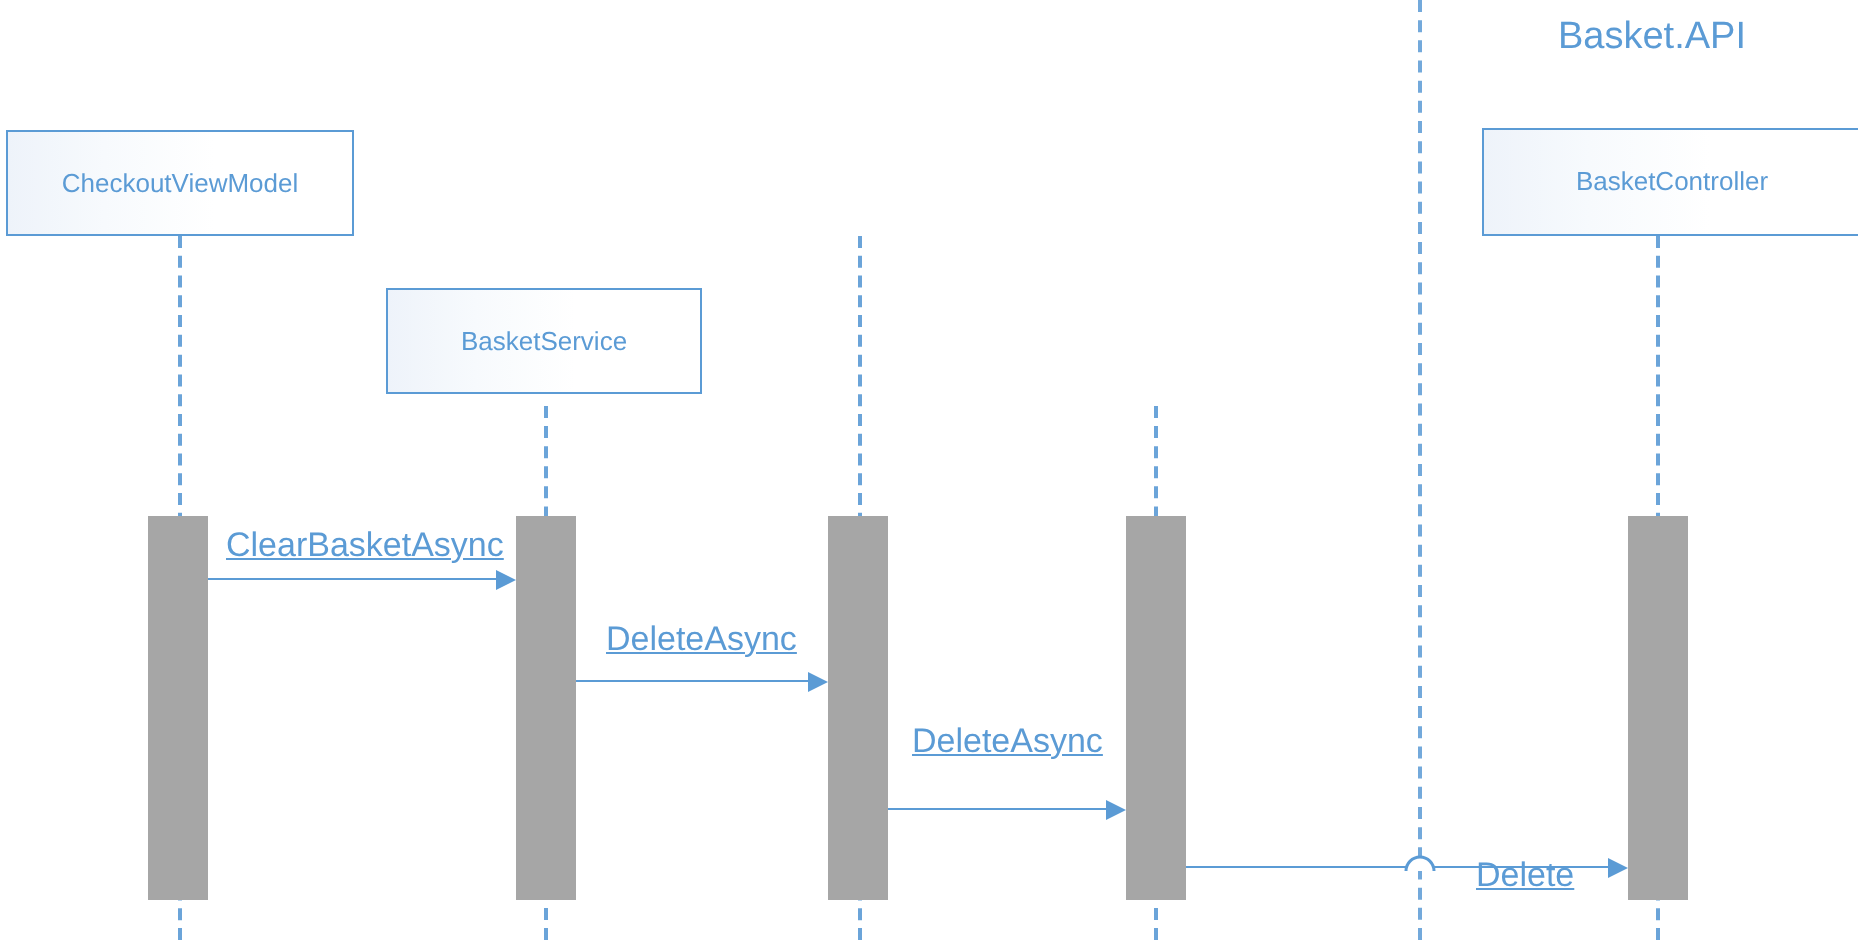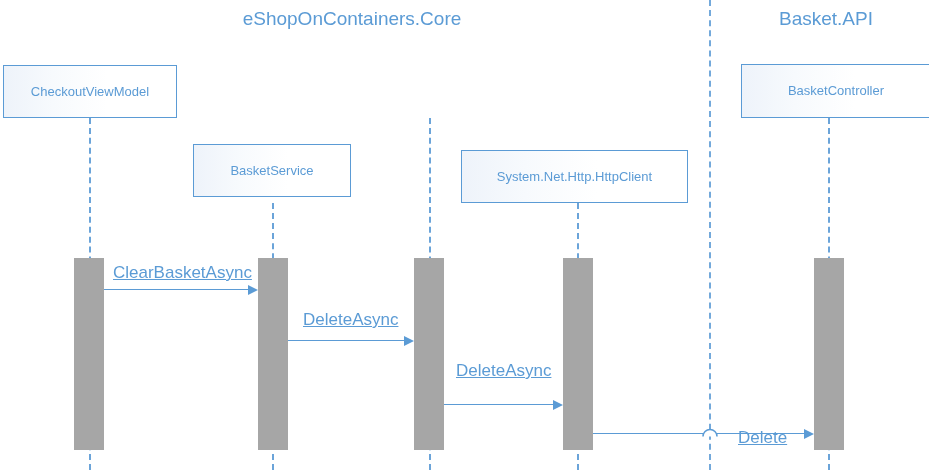--- a/index.html
+++ b/index.html
@@ -97,35 +97,31 @@
 
   
   .line-jump {
     position: absolute;
   }
 </style>
 </head>
 <body>
 
 <div id="diagram">
-    <div class="group-title" style="left: 152px; top: 8px; width: 400px;">eShopOnContainers.Core</div>
     <div class="group-title" style="left: 626px; top: 8px; width: 400px;">Basket.API</div>
     <div class="divider" style="left: 709px; height: 470px;"></div>
     <div class="participant" style="left: 3px; top: 65px; width: 174px; height: 53px;">
       <span class="participant-label">CheckoutViewModel</span>
     </div>
     <div class="lifeline" style="left: 89px; top: 118px; height: 352px;"></div>
     <div class="participant" style="left: 193px; top: 144px; width: 158px; height: 53px;">
       <span class="participant-label">BasketService</span>
     </div>
     <div class="lifeline" style="left: 272px; top: 203px; height: 267px;"></div>
     <div class="lifeline" style="left: 429px; top: 118px; height: 352px;"></div>
-    <div class="participant" style="left: 461px; top: 150px; width: 227px; height: 53px;">
-      <span class="participant-label">System.Net.Http.HttpClient</span>
-    </div>
     <div class="lifeline" style="left: 577px; top: 203px; height: 267px;"></div>
     <div class="participant" style="left: 729px; top: 64px; width: 190px; height: 54px; margin-left: 12px;">
       <span class="participant-label">BasketController</span>
     </div>
     <div class="lifeline" style="left: 828px; top: 118px; height: 352px;"></div>
     <div class="activation" style="left: 74px; top: 258px; width: 30px; height: 192px;"></div>
     <div class="activation" style="left: 258px; top: 258px; width: 30px; height: 192px;"></div>
     <div class="activation" style="left: 414px; top: 258px; width: 30px; height: 192px;"></div>
     <div class="activation" style="left: 563px; top: 258px; width: 30px; height: 192px;"></div>
     <div class="activation" style="left: 814px; top: 258px; width: 30px; height: 192px;"></div>

